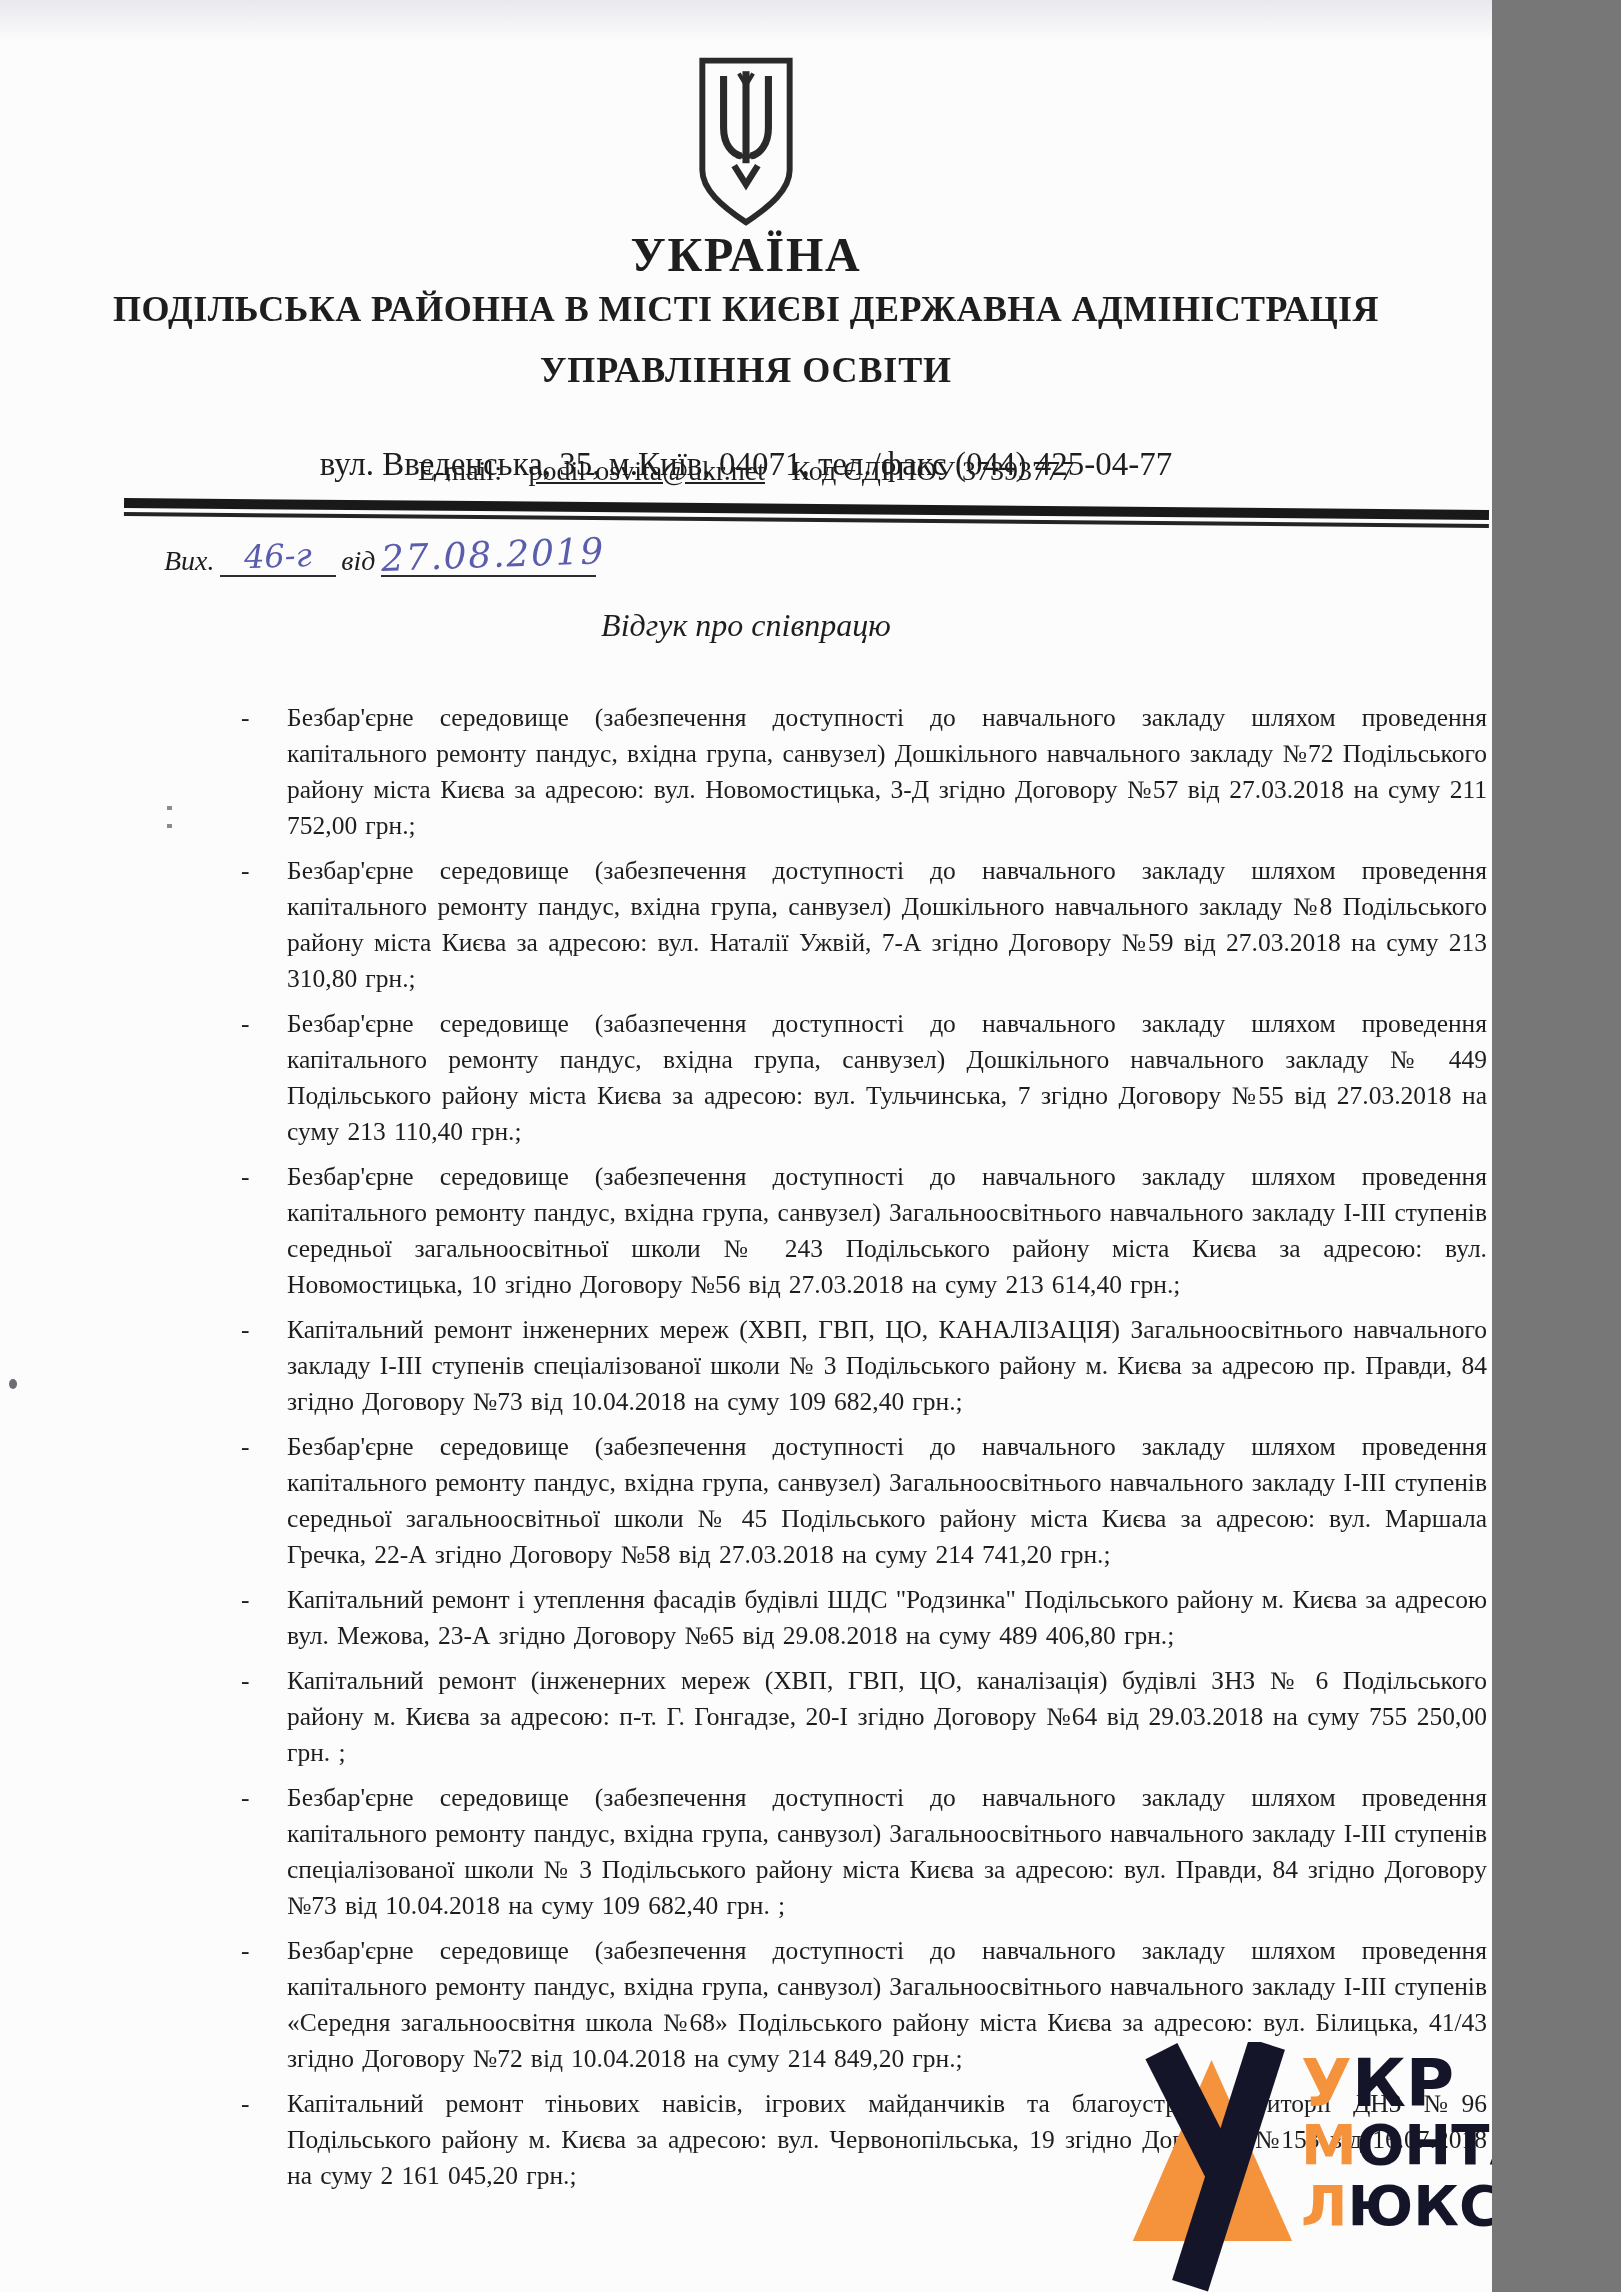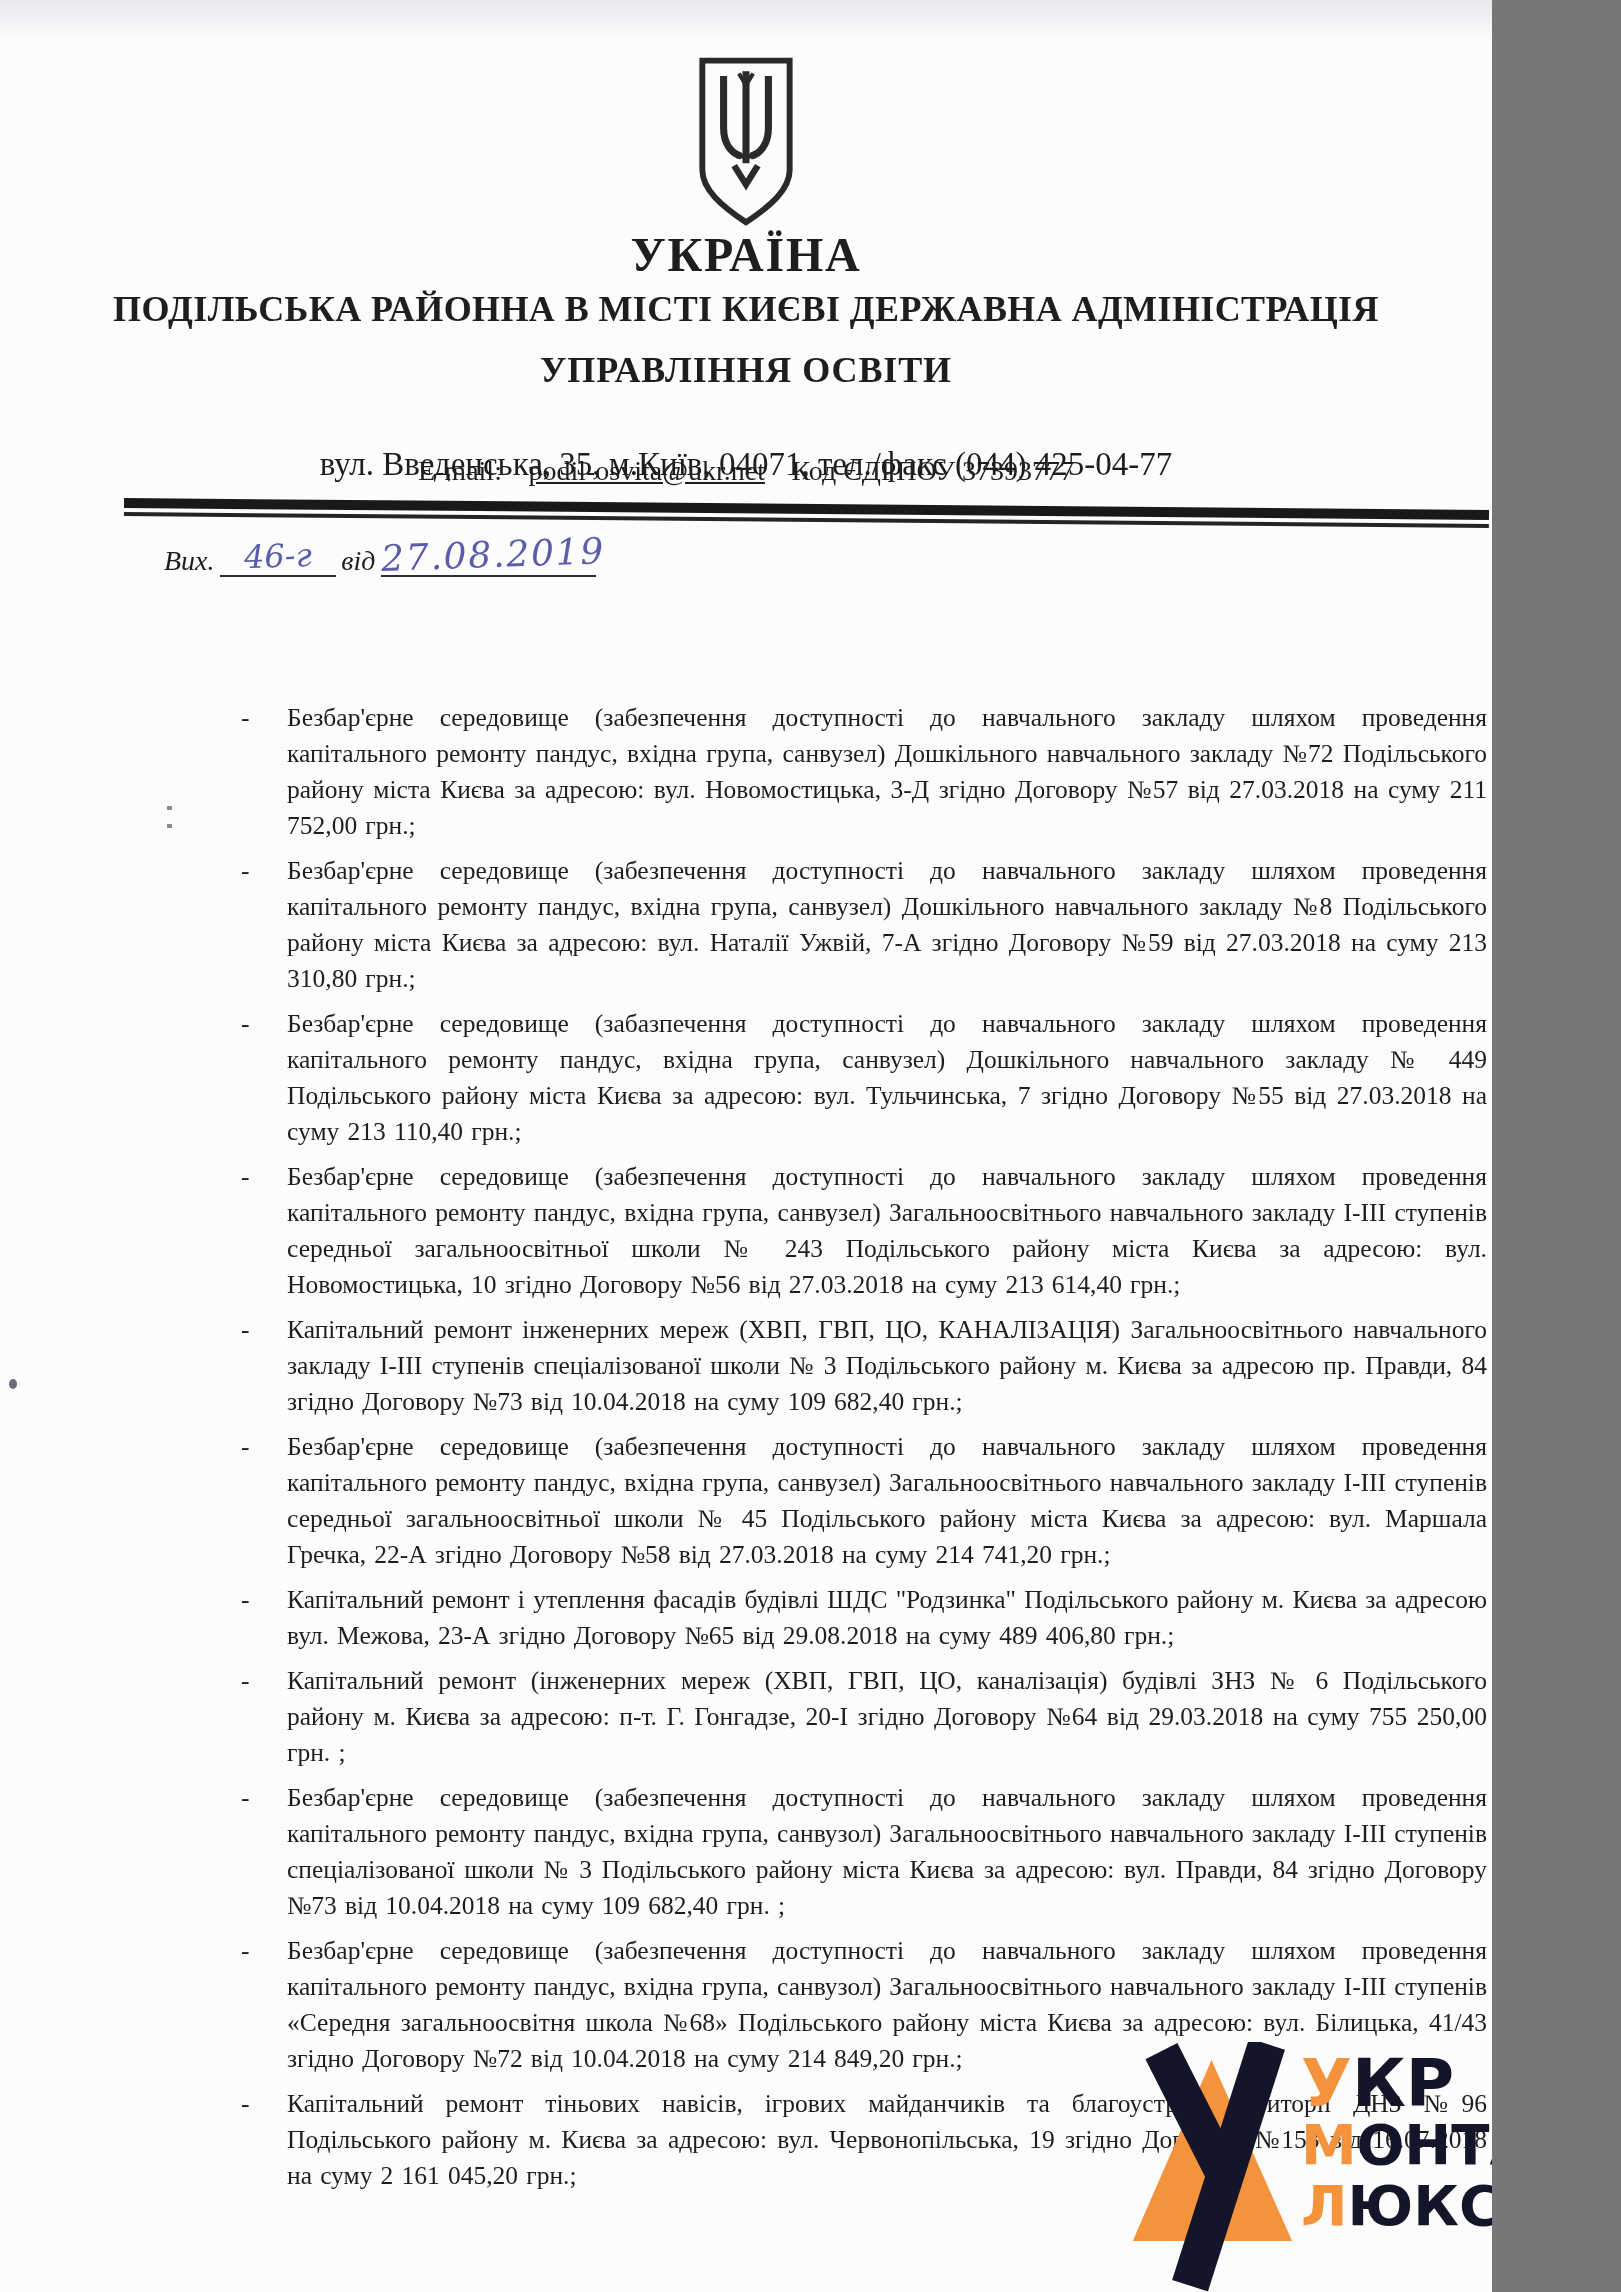--- a/index.html
+++ b/index.html
@@ -85,20 +85,21 @@
   <div class="rule">
     <div class="thick"></div>
     <div class="gap"></div>
     <div class="thin"></div>
   </div>
 
   <div class="refline">
     <span>Вих.</span><span class="slot slot1"><span class="hand hand-num">46-г</span></span><span>від</span><span class="slot slot2"><span class="hand hand-date">27.08.2019</span></span>
   </div>
 
+  <div class="center-line doc-title">Відгук про співпрацю</div>
 
   <div class="body">
     <div>
 
         <div class="item">
           <span class="dash">-</span>
           <span class="itxt">Безбар'єрне середовище (забезпечення доступності до навчального закладу шляхом проведення капітального ремонту пандус, вхідна група, санвузел) Дошкільного навчального закладу №72 Подільського району міста Києва за адресою: вул. Новомостицька, 3-Д згідно Договору №57 від 27.03.2018 на суму 211 752,00 грн.;</span>
         </div>
 
         <div class="item">

